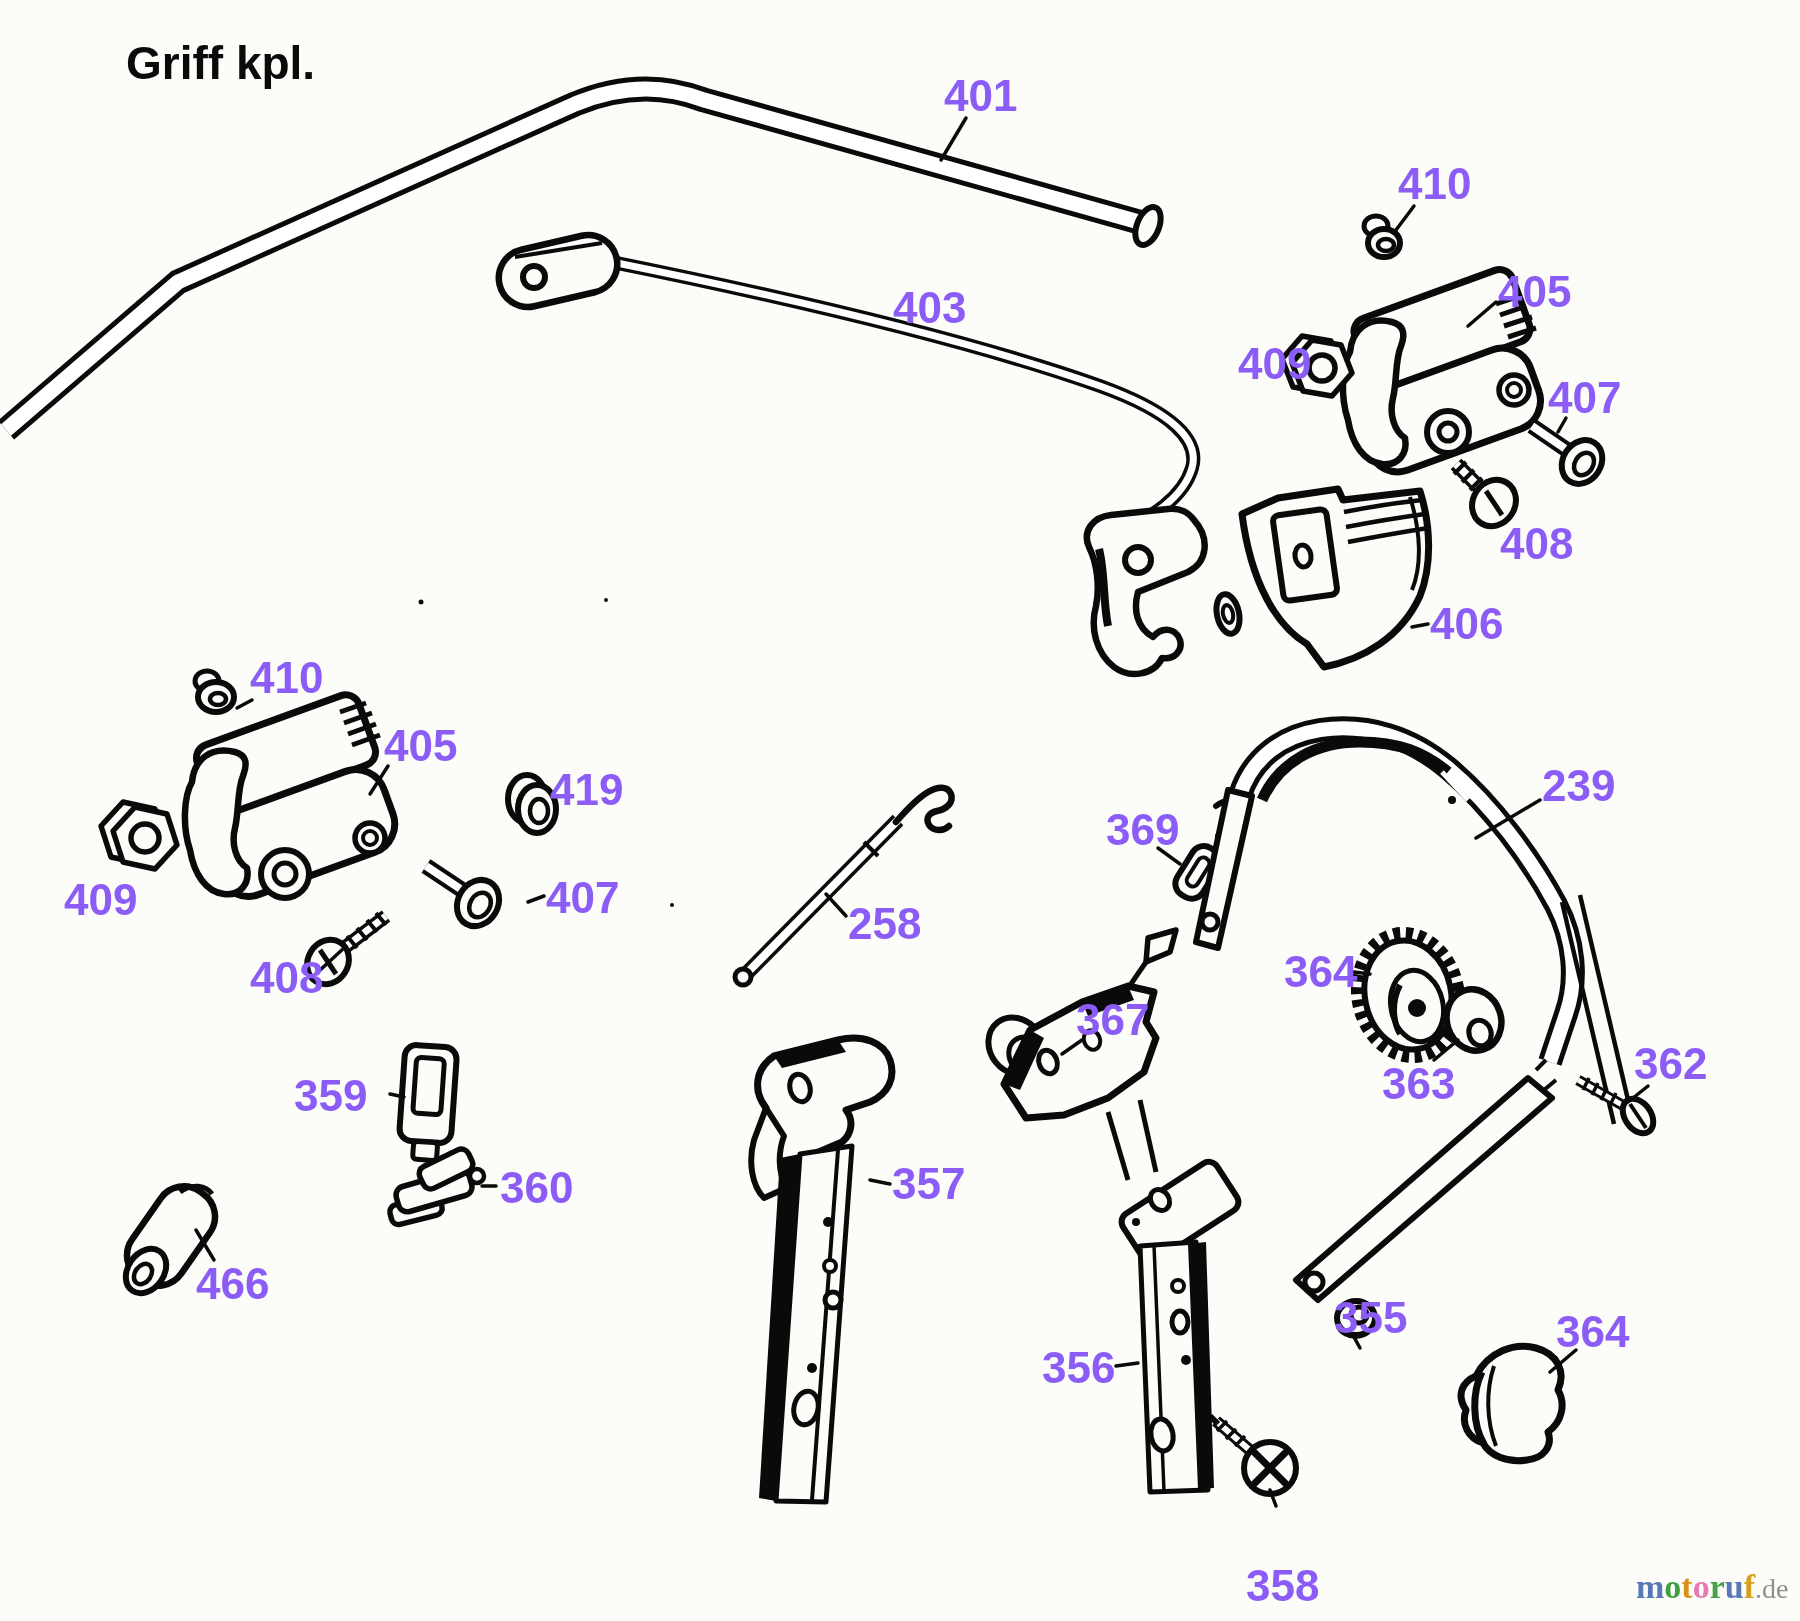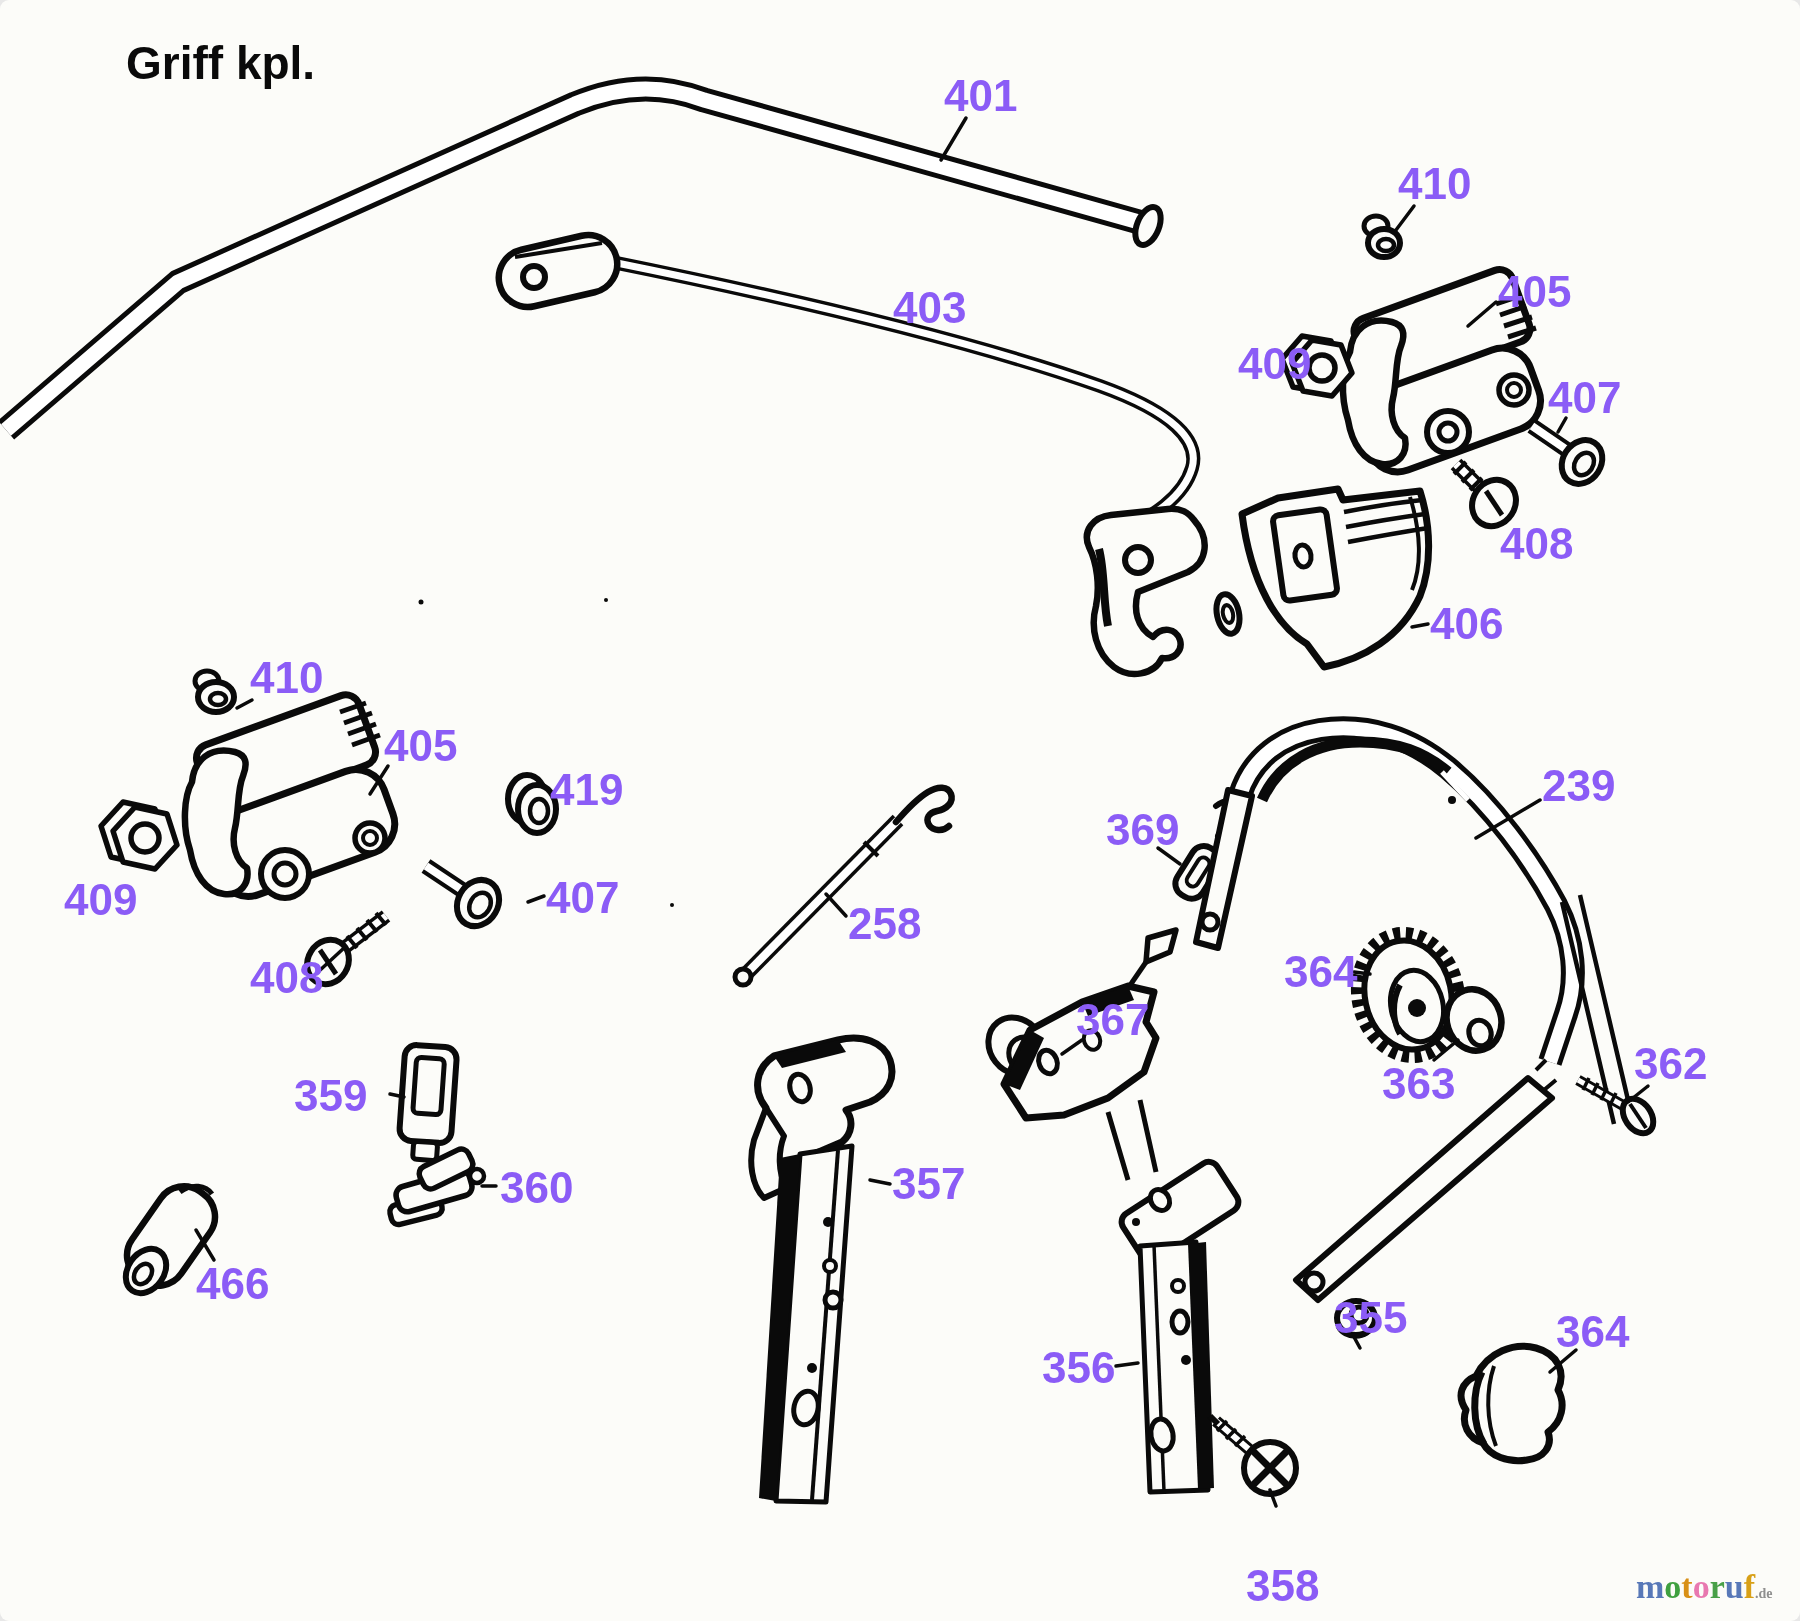--- a/index.html
+++ b/index.html
@@ -1,25 +1,25 @@
 <!DOCTYPE html>
 <html><head>
 <meta charset="utf-8">
 <style>
   html,body{margin:0;padding:0;background:#e8e8e8;}
   #stage{position:relative;width:1800px;height:1621px;background:#fcfcf9;overflow:hidden;
-         font-family:"Liberation Sans",sans-serif;border-radius:9px;}
+         font-family:"Liberation Sans",sans-serif;}
   #art{position:absolute;left:0;top:0;}
   .plabel{position:absolute;font:700 44px "Liberation Sans",sans-serif;color:#8b5cf6;
           line-height:1;white-space:nowrap;letter-spacing:0;}
   .title{position:absolute;left:126px;top:40px;font:700 46px "Liberation Sans",sans-serif;
          color:#0a0a0a;line-height:1;}
   .watermark{position:absolute;left:1636px;top:1570px;font:700 34px "Liberation Serif",serif;
              line-height:1;white-space:nowrap;}
-  .wm-suffix{font-size:14px;font-weight:700;}
+  .wm-suffix{font-size:28px;font-weight:400;}
   
   .o{stroke:#0a0a0a;fill:none;stroke-linejoin:round;}
   .w{stroke:#ffffff;fill:none;stroke-linejoin:round;}
   .fw{fill:#fcfcf9;stroke:#0a0a0a;stroke-linejoin:round;}
   .fb{fill:#0a0a0a;stroke:none;}
   .ld{stroke:#0a0a0a;stroke-width:3.5;stroke-linecap:round;fill:none;}
 </style>
 </head>
 <body>
 

